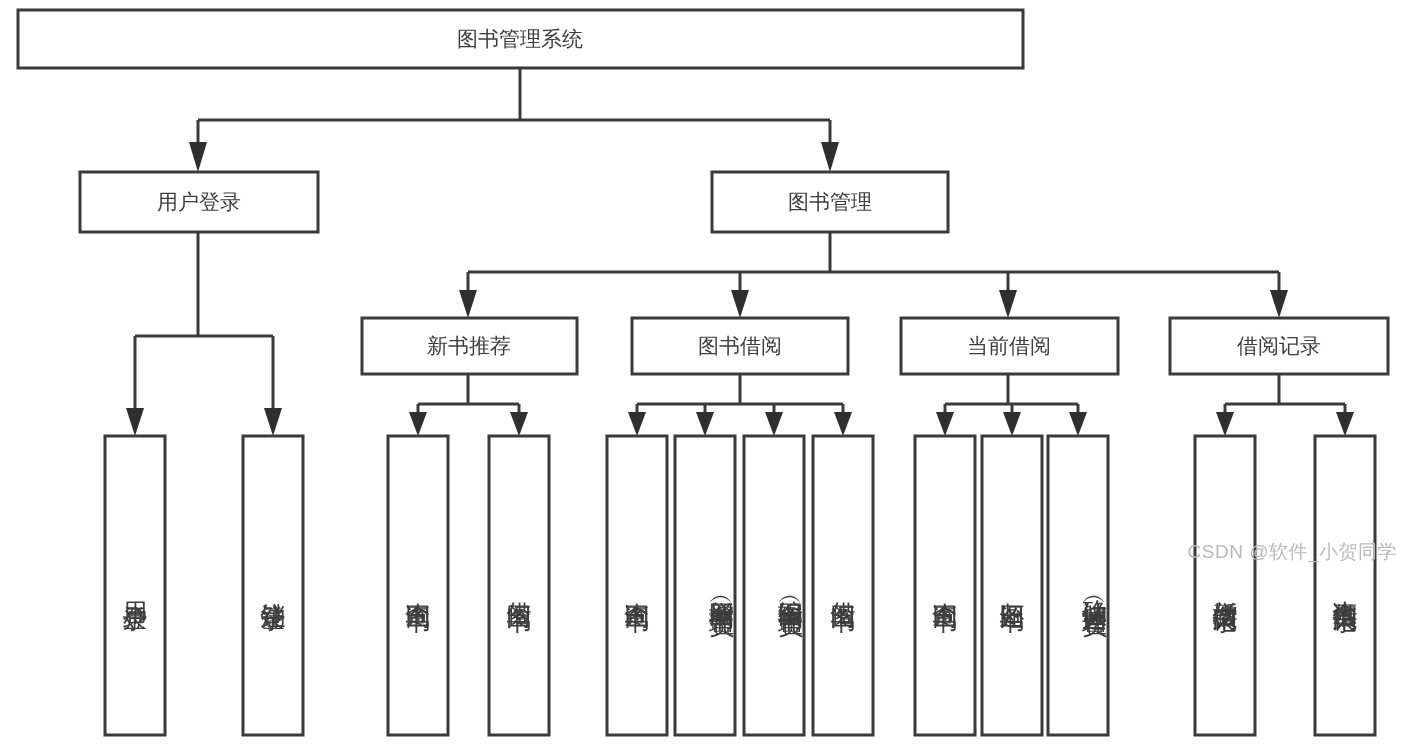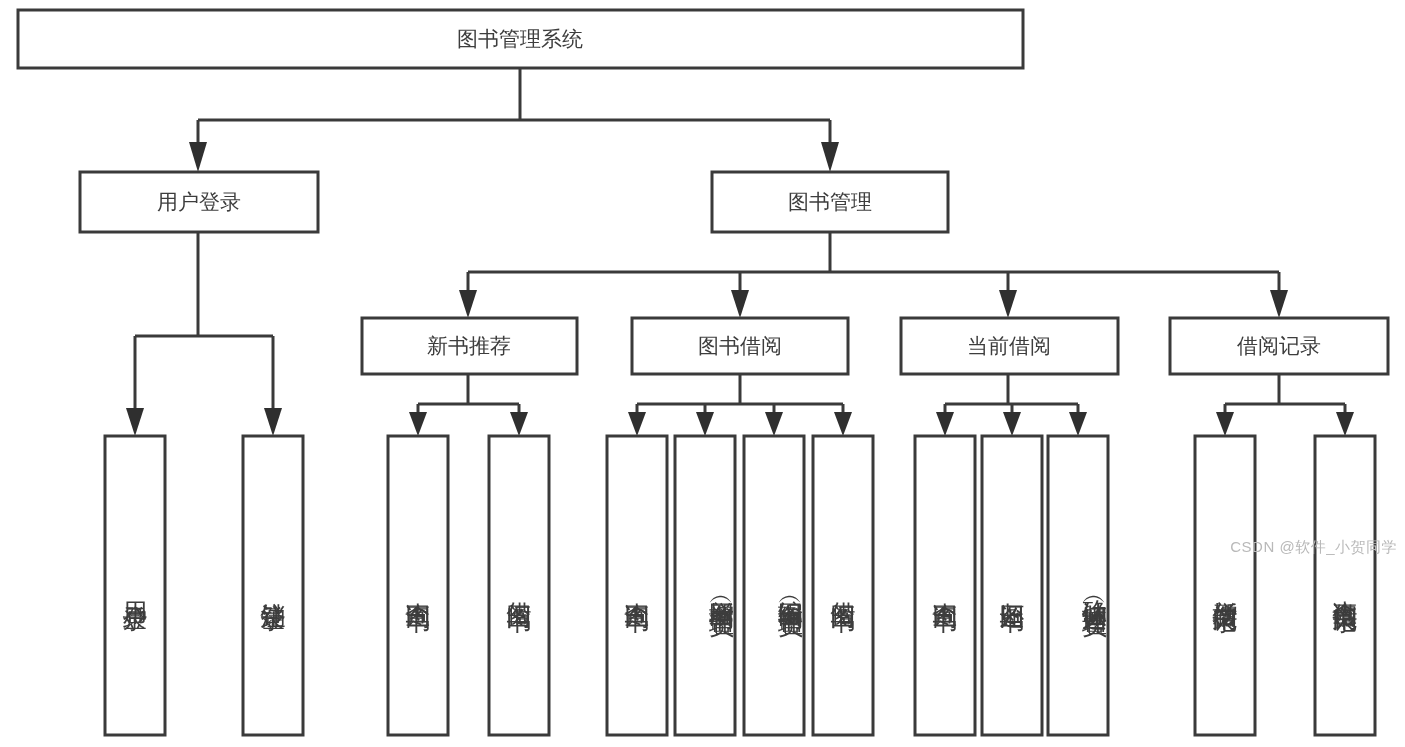--- a/index.html
+++ b/index.html
@@ -57,23 +57,23 @@
     line-height: 1.08;
     letter-spacing: 2px;
     color: #3d3d3d;
     white-space: nowrap;
     text-align: center;
     pointer-events: none;
   }
   .watermark {
     position: absolute;
     right: 8px;
-    bottom: 20px;
-    font-family: "Liberation Sans", "DejaVu Sans", sans-serif;
-    font-size: 15px;
+    bottom: 12px;
+    font-family: "Liberation Sans", "DejaVu Sans", sans-serif;
+    font-size: 19px;
     color: #b9b9b9;
     letter-spacing: 0.5px;
     white-space: nowrap;
   }
 </style>
 </head>
 <body>
 
 <div id="diagram-root">
 

